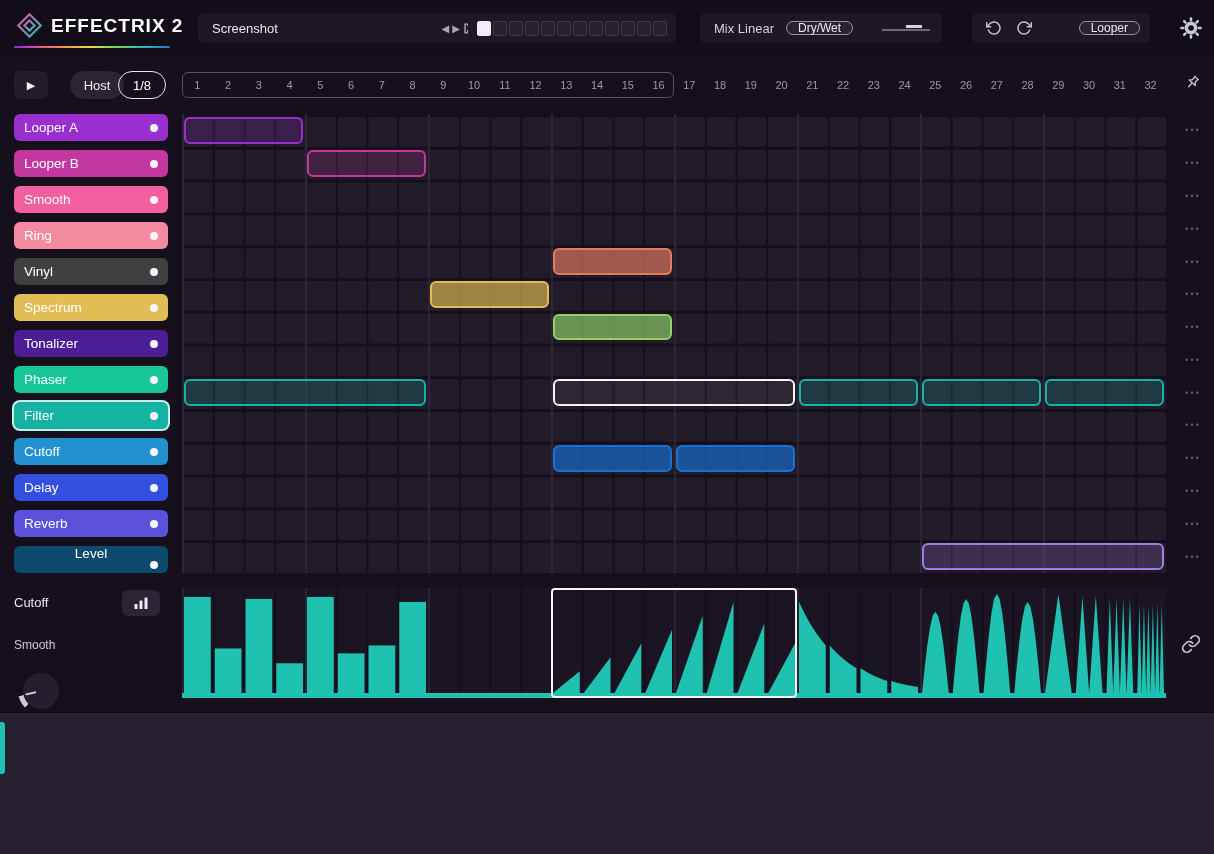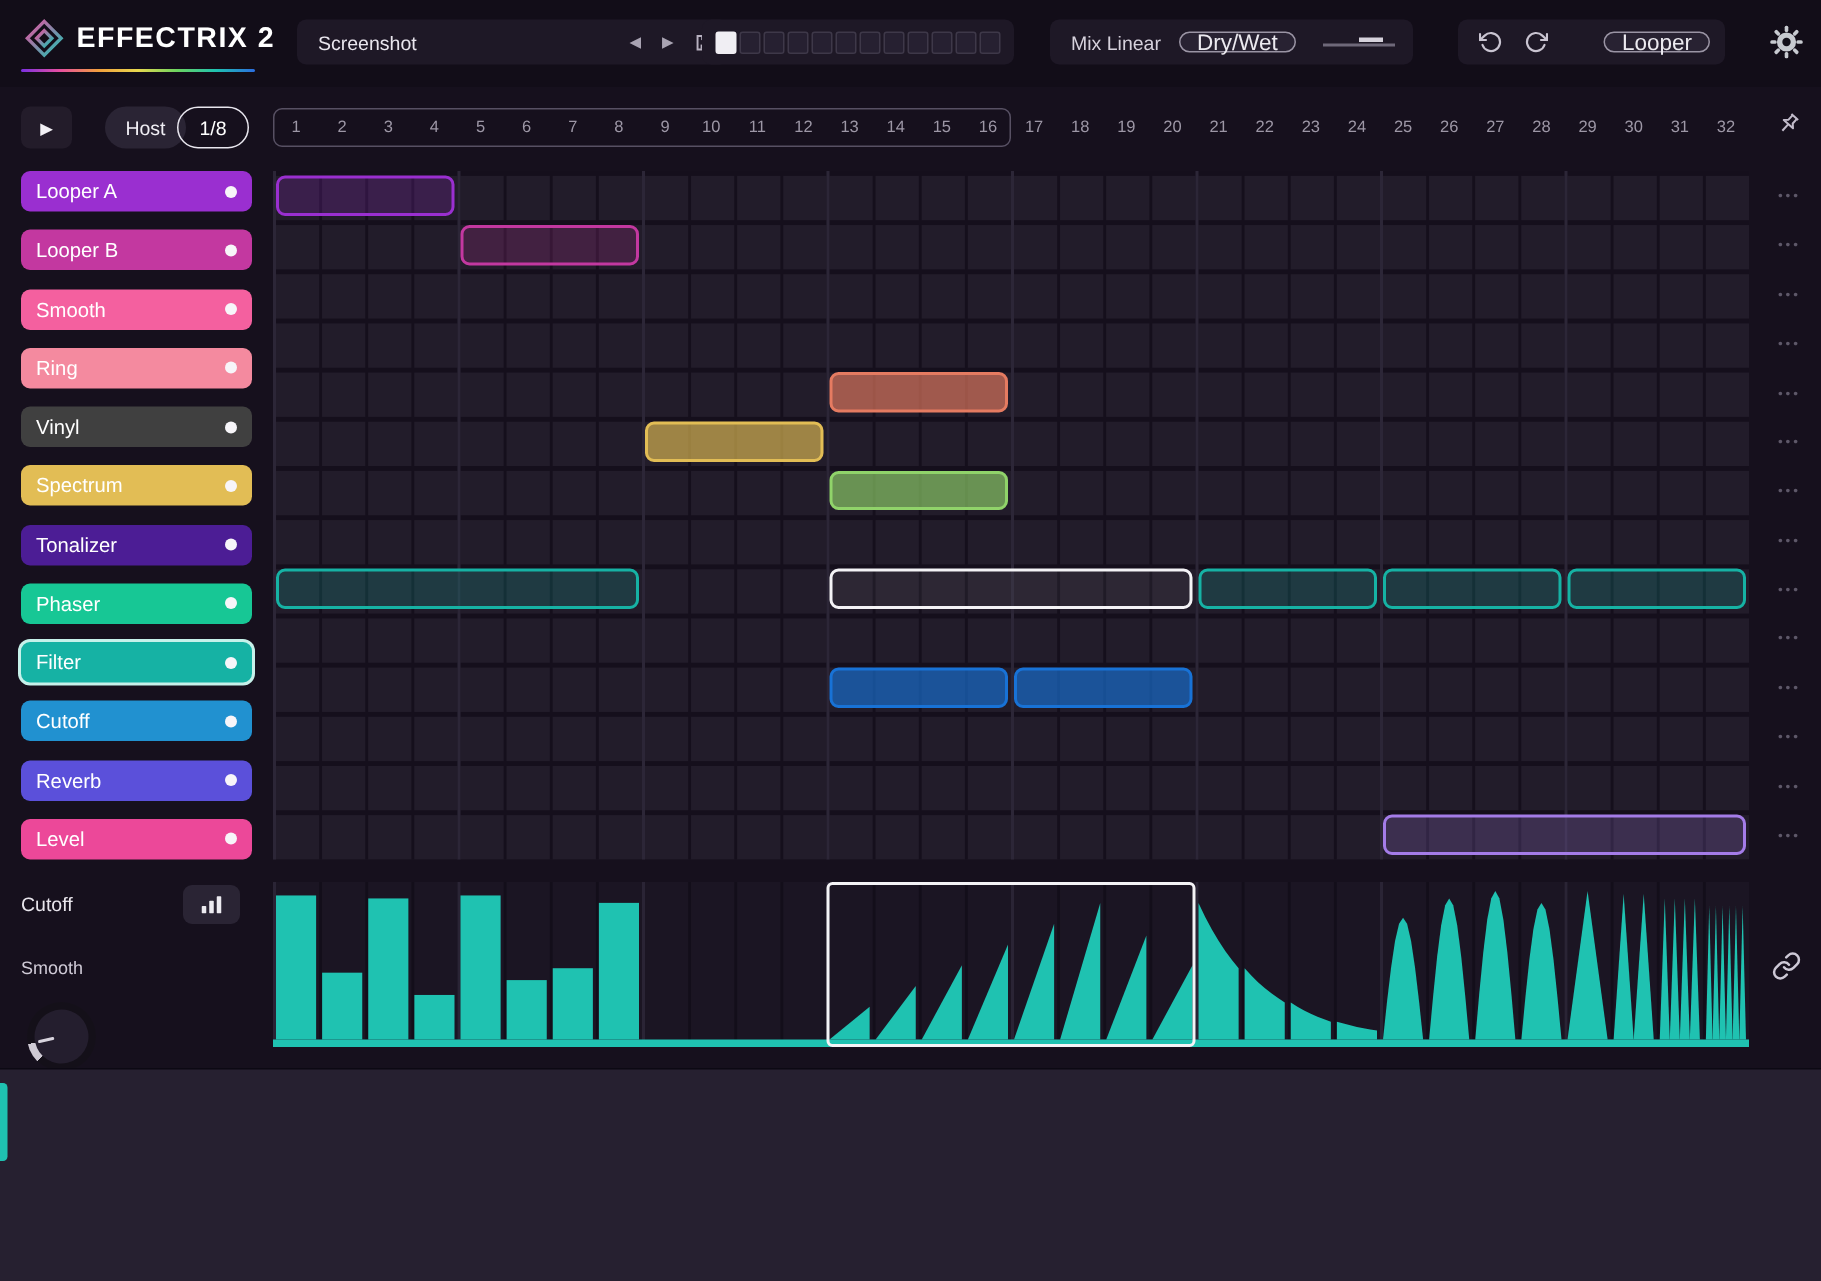--- a/index.html
+++ b/index.html
@@ -6,30 +6,30 @@
   html,body{width:1214px;height:854px}
   body{position:relative;background:#16101d;font-family:"Liberation Sans",sans-serif;overflow:hidden;color:#e8e5ee}
 
   
   .topbar{position:absolute;left:0;top:0;width:1214px;height:58px;background:#120d18}
   .logo{position:absolute;left:16px;top:12px;display:flex;align-items:center;gap:8px}
   .logo-text{font-size:19px;font-weight:bold;letter-spacing:1px;color:#ffffff}
   .logo-underline{position:absolute;left:14px;top:46px;width:156px;height:2px;border-radius:1px;
     background:linear-gradient(90deg,#7a2fe0,#e84fa0,#f2a03c,#e8d84f,#6cd45f,#1fc2b1,#2b6de0)}
   .tbox{position:absolute;top:13px;height:30px;background:#1e1826;border-radius:6px;display:flex;align-items:center}
-  .preset-box{left:198px;width:288px;padding:0 10px 0 14px;gap:14px}
+  .preset-box{left:198px;width:288px;padding:0 10px 0 14px;gap:3px}
   .preset-name{font-size:13px;color:#e9e6ee;flex:1}
   .tri{font-size:10px;color:#a9a3b2;cursor:pointer}
   .pattern-box{left:468px;width:208px;justify-content:center;gap:2px;padding:0 6px}
   .pat-sq{width:14px;height:15px;border-radius:2px;background:#262031;border:1px solid #3e3849}
   .pat-sq.active{background:#f0eef3;border-color:#f0eef3}
   .mix-box{left:700px;width:242px;padding:0 12px 0 14px;gap:12px}
   .mix-label{font-size:13px;color:#d6d1dc}
   .pill{height:14px;padding:0 11px;border:1px solid #9a94a4;border-radius:10px;background:#282232;
-        color:#eceaf0;font-size:15px;display:flex;align-items:center;cursor:pointer}
+        color:#eceaf0;font-size:12px;display:flex;align-items:center;cursor:pointer}
   .hslider{position:relative;width:48px;height:12px;margin-left:auto;cursor:pointer}
   .hs-track{position:absolute;left:0;top:7px;width:48px;height:2px;background:#6e6879}
   .hs-handle{position:absolute;left:24px;top:3px;width:16px;height:3px;background:#d6d2dc}
   .hist-box{left:972px;width:178px;padding:0 10px 0 14px;gap:14px}
   .icon-btn{display:flex;align-items:center;cursor:pointer}
   .swing-wrap{margin-left:auto}
   .gear{position:absolute;left:1179px;top:16px;cursor:pointer}
 
   
   .play-btn{position:absolute;left:14px;top:71px;width:34px;height:28px;background:#231c2a;border-radius:6px;
@@ -254,25 +254,29 @@
       <div class="dot"></div>
     </div>
     <div class="track sel" style="background: rgb(22, 178, 164);">
       <div class="tname">Filter</div>
       <div class="dot"></div>
     </div>
     <div class="track" style="background: rgb(33, 145, 208);">
       <div class="tname">Cutoff</div>
       <div class="dot"></div>
     </div>
+    <div class="track" style="background: rgb(51, 79, 224);">
+      <div class="tname">Delay</div>
+      <div class="dot"></div>
+    </div>
     <div class="track" style="background: rgb(91, 80, 218);">
       <div class="tname">Reverb</div>
       <div class="dot"></div>
     </div>
-    <div class="track" style="background: #ec4899;">
+    <div class="track" style="background: #0c4a6e; flex-direction: column;">
       <div class="tname">Level</div>
       <div class="dot"></div>
     </div>
   </div>
 <div class="grid" id="grid">
     <div class="block" style="left: calc(0% + 2px); width: calc(12.5% - 4px); top: calc(0% + 3px); height: calc(7.14286% - 6px); border-color: rgb(154, 47, 208); background: rgba(154, 47, 208, 0.2);"></div>
     <div class="block" style="left: calc(12.5% + 2px); width: calc(12.5% - 4px); top: calc(7.14286% + 3px); height: calc(7.14286% - 6px); border-color: rgb(195, 56, 160); background: rgba(195, 56, 160, 0.2);"></div>
     <div class="block" style="left: calc(37.5% + 2px); width: calc(12.5% - 4px); top: calc(28.5714% + 3px); height: calc(7.14286% - 6px); border-color: rgb(229, 123, 97); background: rgba(229, 123, 97, 0.65);"></div>
     <div class="block" style="left: calc(25% + 2px); width: calc(12.5% - 4px); top: calc(35.7143% + 3px); height: calc(7.14286% - 6px); border-color: rgb(226, 189, 85); background: rgba(226, 189, 85, 0.65);"></div>
     <div class="block" style="left: calc(37.5% + 2px); width: calc(12.5% - 4px); top: calc(42.8571% + 3px); height: calc(7.14286% - 6px); border-color: rgb(144, 211, 106); background: rgba(144, 211, 106, 0.65);"></div>

